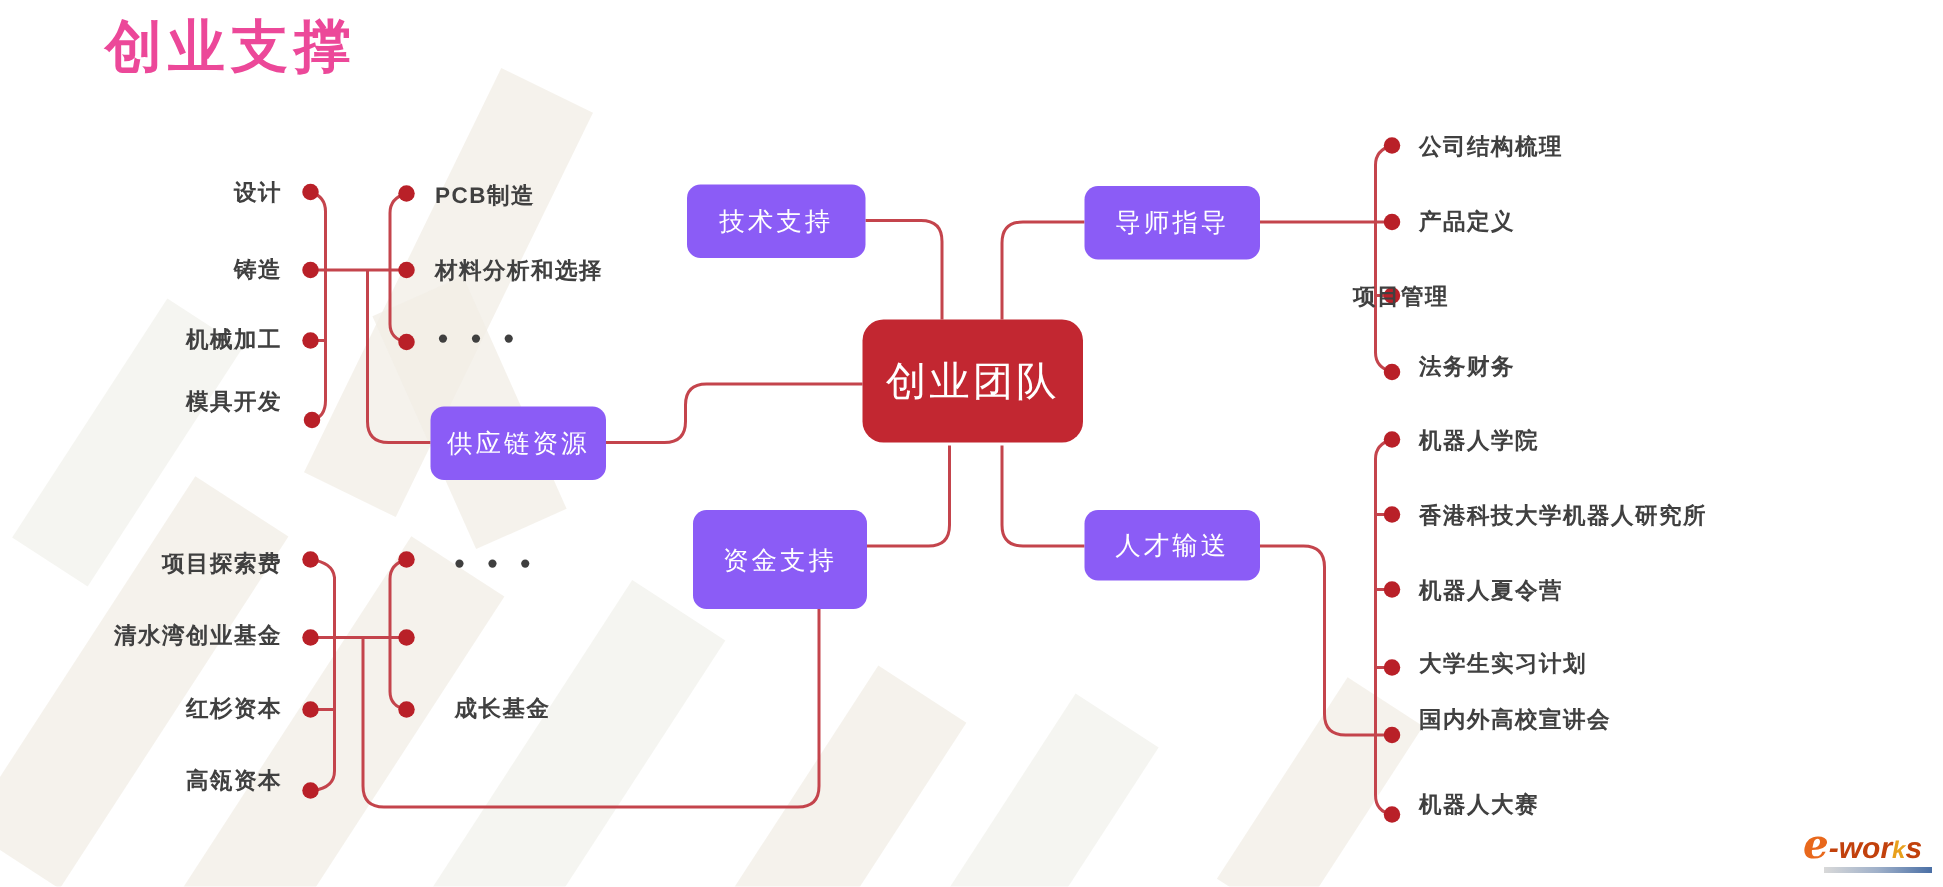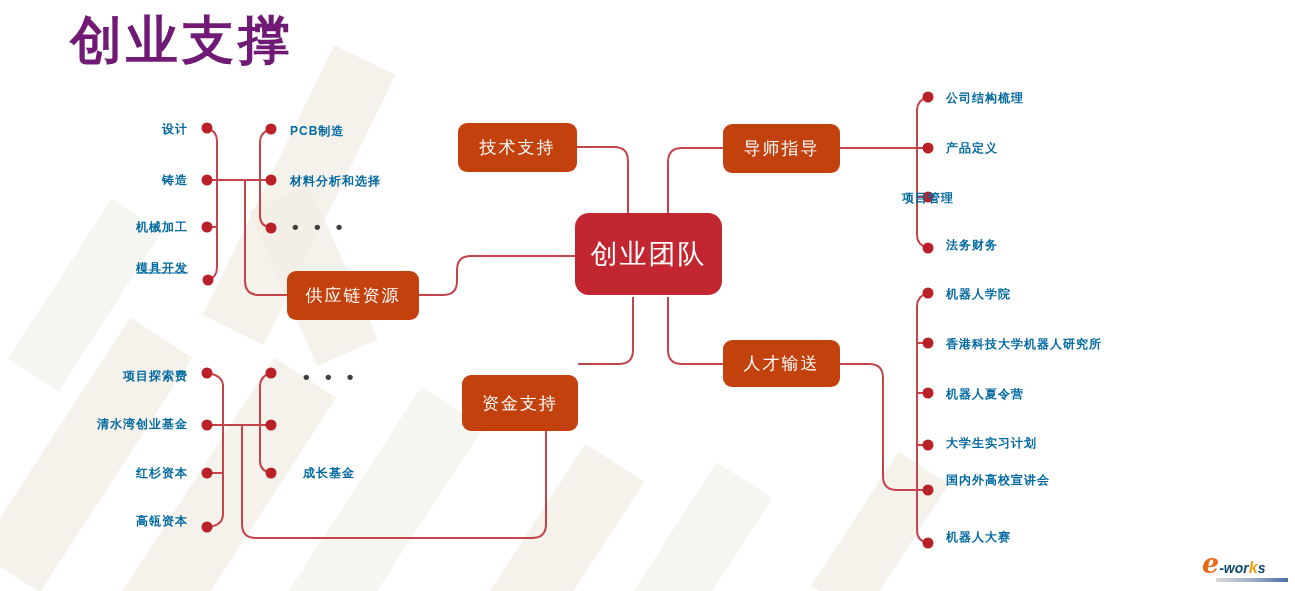--- a/index.html
+++ b/index.html
@@ -8,51 +8,51 @@
     background:#ffffff;
     font-family:"Liberation Sans","DejaVu Sans",sans-serif;
   }
   
   .band{position:absolute;pointer-events:none;}
   .band-warm{background:#f2ede5;opacity:.75;}
   .band-gray{background:#f3f2ee;opacity:.8;}
   
   .page-title{
     position:absolute;left:70px;top:6px;
-    font-size:52px;font-weight:bold;color:#701a75;letter-spacing:4px;
+    font-size:38px;font-weight:bold;color:#ec4899;letter-spacing:4px;
     white-space:nowrap;
   }
   
   .wires{position:absolute;left:0;top:0;pointer-events:none;}
   .wires path{fill:none;stroke:#c4444c;stroke-width:2;}
   .wires circle{fill:#b92028;stroke:none;}
   
   .branch{
-    position:absolute;background:#c2410c;color:#ffffff;border-radius:9px;
+    position:absolute;background:#8b5cf6;color:#ffffff;border-radius:9px;
     display:flex;align-items:center;justify-content:center;
     font-size:17px;letter-spacing:2px;white-space:nowrap;
   }
   .center-node{
     position:absolute;left:575px;top:213px;width:147px;height:82px;
     background:#c22731;color:#ffffff;border-radius:14px;
     display:flex;align-items:center;justify-content:center;
     font-size:27px;letter-spacing:2px;white-space:nowrap;
   }
   
   .leaf{
-    position:absolute;font-size:12px;font-weight:bold;color:#0369a1;
+    position:absolute;font-size:15px;font-weight:bold;color:#404040;
     white-space:nowrap;transform:translateY(-50%);letter-spacing:1px;
   }
   .leaf.ra{right:1107px;text-align:right;}
   .leaf.dots{font-size:19px;letter-spacing:5px;color:#3f3f3f;}
   
   .logo{position:absolute;left:1202px;top:550px;width:92px;font-style:italic;line-height:1;}
   .logo-row{white-space:nowrap;}
   .logo-e{font-family:"DejaVu Serif","Liberation Serif",serif;font-weight:bold;font-size:27px;color:#e8681c;}
-  .logo-t1,.logo-t2{font-weight:bold;font-size:14px;color:#0c4a6e;}
+  .logo-t1,.logo-t2{font-weight:bold;font-size:20px;color:#c2410c;}
   .logo-k{font-weight:bold;font-size:16px;color:#e8a01c;}
   .logo-bar{
     margin-top:1px;margin-left:14px;width:72px;height:4px;
     background:linear-gradient(to right,#d9d9d9,#9fb0c9,#4a6fa5);
   }
 </style>
 </head>
 <body>
 
 <div class="band band-warm" style="left:265px;top:45px;width:68px;height:300px;transform:rotate(26deg);"></div>
@@ -126,29 +126,29 @@
     <circle cx="928" cy="393" r="5.5"></circle>
       <circle cx="928" cy="445" r="5.5"></circle>
     <circle cx="928" cy="490" r="5.5"></circle>
       <circle cx="928" cy="543" r="5.5"></circle>
   </g>
 </svg>
 
 <div class="center-node">创业团队</div>
 
 <div class="branch" style="left:458px;top:123px;width:119px;height:49px;">技术支持</div>
-<div class="branch" style="left:287px;top:271px;width:132px;height:49px;">供应链资源</div>
-<div class="branch" style="left:462px;top:340px;width:116px;height:56px;margin-top:35px;">资金支持</div>
+<div class="branch" style="left:287px;top:271px;width:117px;height:49px;">供应链资源</div>
+<div class="branch" style="left:462px;top:340px;width:116px;height:66px;">资金支持</div>
 <div class="branch" style="left:723px;top:124px;width:117px;height:49px;">导师指导</div>
 <div class="branch" style="left:723px;top:340px;width:117px;height:47px;">人才输送</div>
 
 <div class="leaf ra" style="top:129px;">设计</div>
 <div class="leaf ra" style="top:180px;">铸造</div>
 <div class="leaf ra" style="top:227px;">机械加工</div>
-<div class="leaf ra" style="top:268px;text-decoration:underline;">模具开发</div>
+<div class="leaf ra" style="top:268px;">模具开发</div>
 
 <div class="leaf" style="left:290px;top:131px;">PCB制造</div>
 <div class="leaf" style="left:290px;top:181px;">材料分析和选择</div>
 <div class="leaf dots" style="left:292px;top:227px;">• • •</div>
 
 <div class="leaf ra" style="top:376px;">项目探索费</div>
 <div class="leaf ra" style="top:424px;">清水湾创业基金</div>
 <div class="leaf ra" style="top:473px;">红杉资本</div>
 <div class="leaf ra" style="top:521px;">高瓴资本</div>
 

